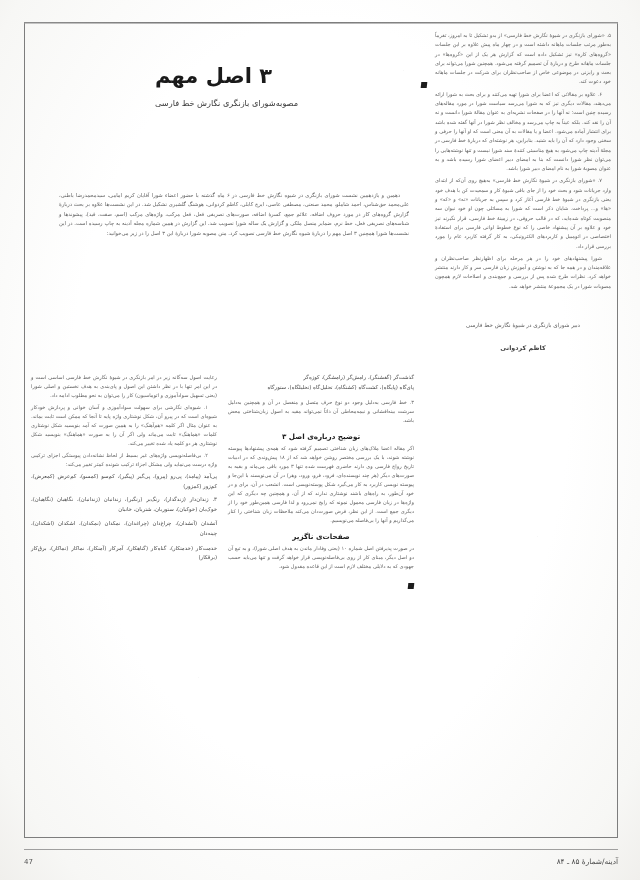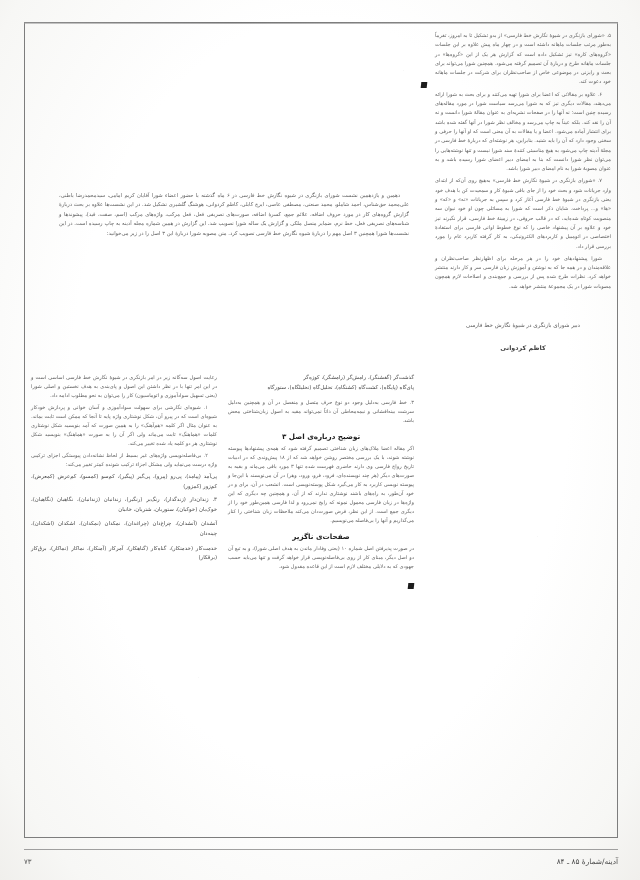--- a/index.html
+++ b/index.html
@@ -180,20 +180,24 @@
       <div style="height:26px"></div>
       <div class="txt" style="text-align:center;font-size:5.6px;line-height:10px;">دبیر شورای بازنگری در شیوهٔ نگارش
 خط فارسی</div>
       <div class="txt" style="text-align:center;font-size:6.4px;line-height:12px;margin-top:12px;font-weight:700;color:#2a2a2a;">کاظم کردوانی</div>
     </div>
 
     <div style="position:absolute;top:52px;right:190px;">
       <span class="sq"></span>
     </div>
 
+    <div class="title-block">
+      <h1 class="doc-title">۳ اصل مهم</h1>
+      <p class="doc-subtitle">مصوبه‌شورای بازنگری نگارش خط فارسی</p>
+    </div>
 
     <div class="lead rtl">
       <div class="txt">
         <p>دهمین و یازدهمین نشست شورای بازنگری در شیوه نگارش خط فارسی در ۶ ماه گذشته با حضور اعضاء شورا آقایان کریم امامی، سیدمحمدرضا باطنی، علی‌محمد حق‌شناس، احمد شاملو، محمد صنعتی، مصطفی عاصی، ایرج کابلی، کاظم کردوانی، هوشنگ گلشیری تشکیل شد. در این نشست‌ها علاوه بر بحث دربارهٔ گزارش گروه‌های کار در مورد حروف اضافه، علائم جمع، کسرهٔ اضافه، صورت‌های تصریفی فعل، فعل مرکب، واژه‌های مرکب (اسم، صفت، قید)، پیشوندها و شناسه‌های تصریفی فعل، خط نرم، ضمایر متصل ملکی و گزارش یک ساله شورا تصویب شد. این گزارش در همین شماره مجله آدینه به چاپ رسیده است. در این نشست‌ها شورا همچنین ۳ اصل مهم را دربارهٔ شیوه نگارش خط فارسی تصویب کرد. متن مصوبه شورا دربارهٔ این ۳ اصل را در زیر می‌خوانید:</p>
       </div>
     </div>
 
     <div class="lower">
 
       <div class="col rtl">
@@ -227,16 +231,16 @@
         <div class="txt">
           <p class="noind">در صورت پذیرفتن اصل شماره ۱۰ (یعنی وفادار ماندن به هدف اصلی شورا)، و به تبع آن دو اصل دیگر، مبنای کار از روی بی‌فاصله‌نویسی قرار خواهد گرفت و تنها می‌باید حسب جهودی که به دلایلی مختلف لازم است از این قاعده مقدول شود.</p>
         </div>
         <div class="sq-row"><span class="sq"></span></div>
       </div>
 
     </div>
   </div>
 
   <div class="rule-bottom"></div>
-  <div class="folio">۷۳</div>
+  <div class="folio">47</div>
   <div class="issue">آدینه/شمارهٔ ۸۵ ـ ۸۴</div>
   <div class="speckle"></div>
 </div>
 
 </body></html>

